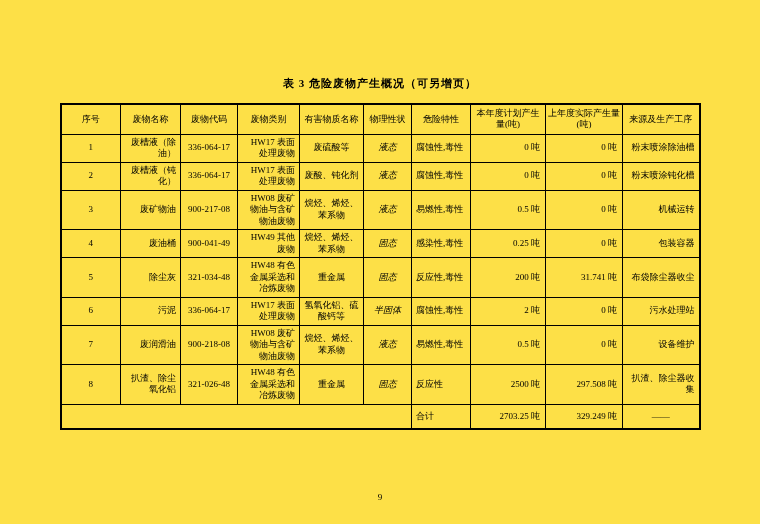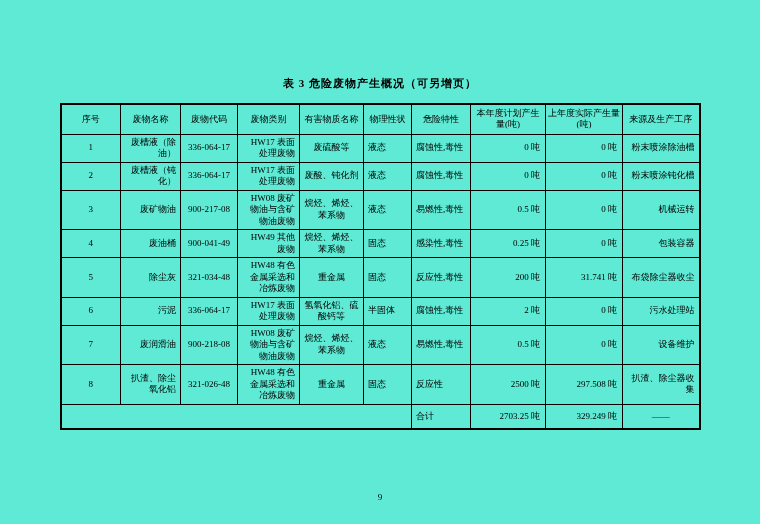--- a/index.html
+++ b/index.html
@@ -4,21 +4,21 @@
 <style>
   html, body {
     margin: 0;
     padding: 0;
     background: #ffffff;
   }
   .page {
     position: relative;
     width: 760px;
     height: 524px;
-    background: #5eead4;
+    background: #fde047;
     font-family: "Liberation Serif", serif;
     color: #000000;
     overflow: hidden;
   }
   .doc-title {
     padding-top: 77px;
     text-align: center;
     font-size: 11px;
     font-weight: bold;
     line-height: 13px;
@@ -55,21 +55,21 @@
   col.w-haz  { width: 59px; }
   col.w-plan { width: 75px; }
   col.w-act  { width: 77px; }
   col.w-src  { width: 77px; }
   
   td.c-seq   { text-align: center; }
   td.c-name  { text-align: right; }
   td.c-code  { text-align: center; }
   td.c-cat   { text-align: right; }
   td.c-sub   { text-align: center; margin-left: 13px; }
-  td.c-state { text-align: left; }
+  td.c-state { text-align: center; font-style: italic; }
   td.c-haz   { text-align: left; }
   td.c-plan  { text-align: right; padding-right: 5px; }
   td.c-act   { text-align: right; padding-right: 5px; }
   td.c-src   { text-align: right; }
   td.c-total-label { text-align: left; }
   td.c-dash  { text-align: center; }
   .page-number {
     margin-top: 62px;
     text-align: center;
     font-size: 9px;

